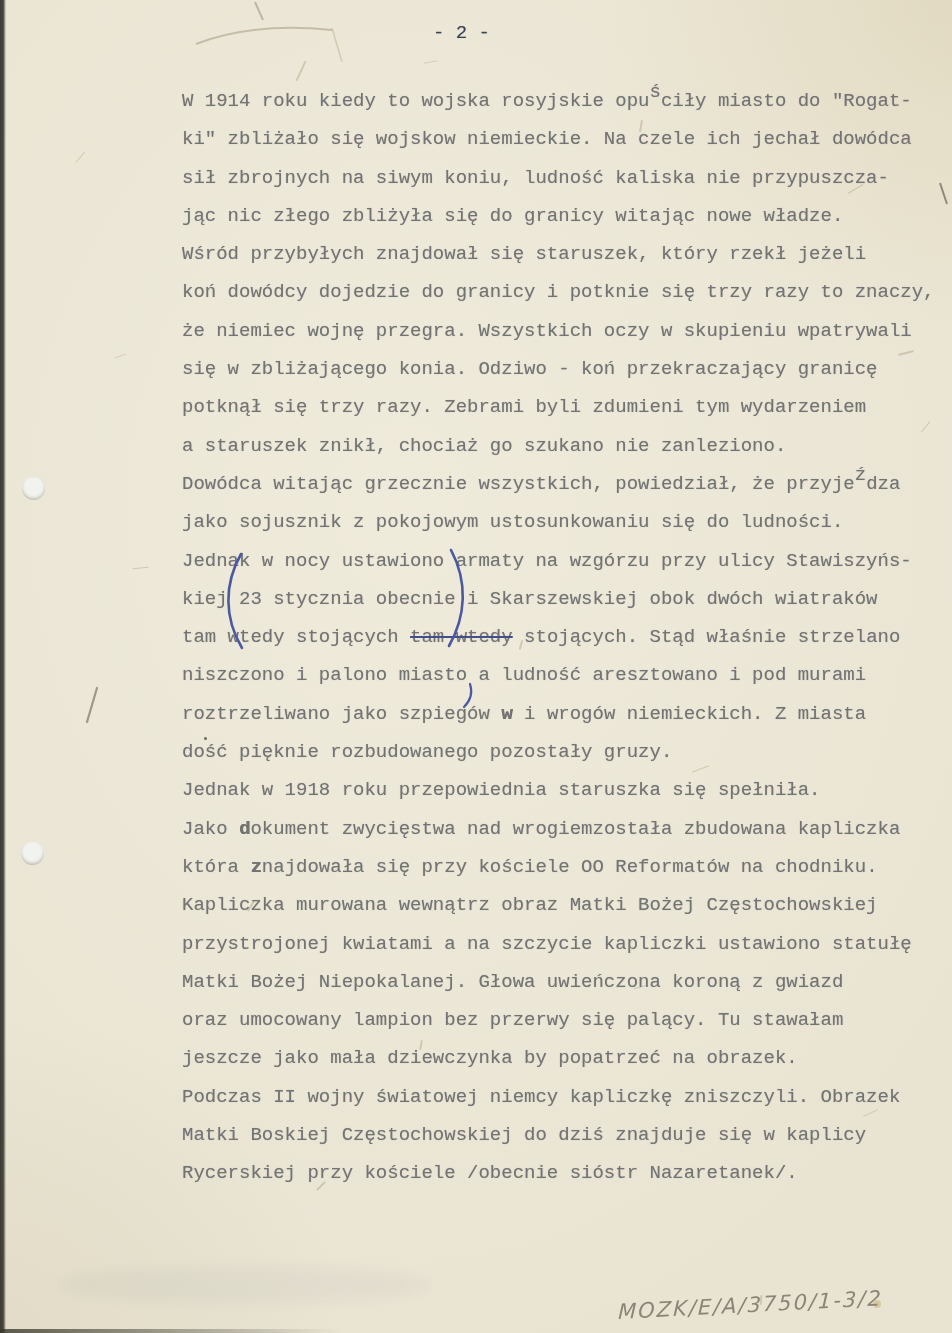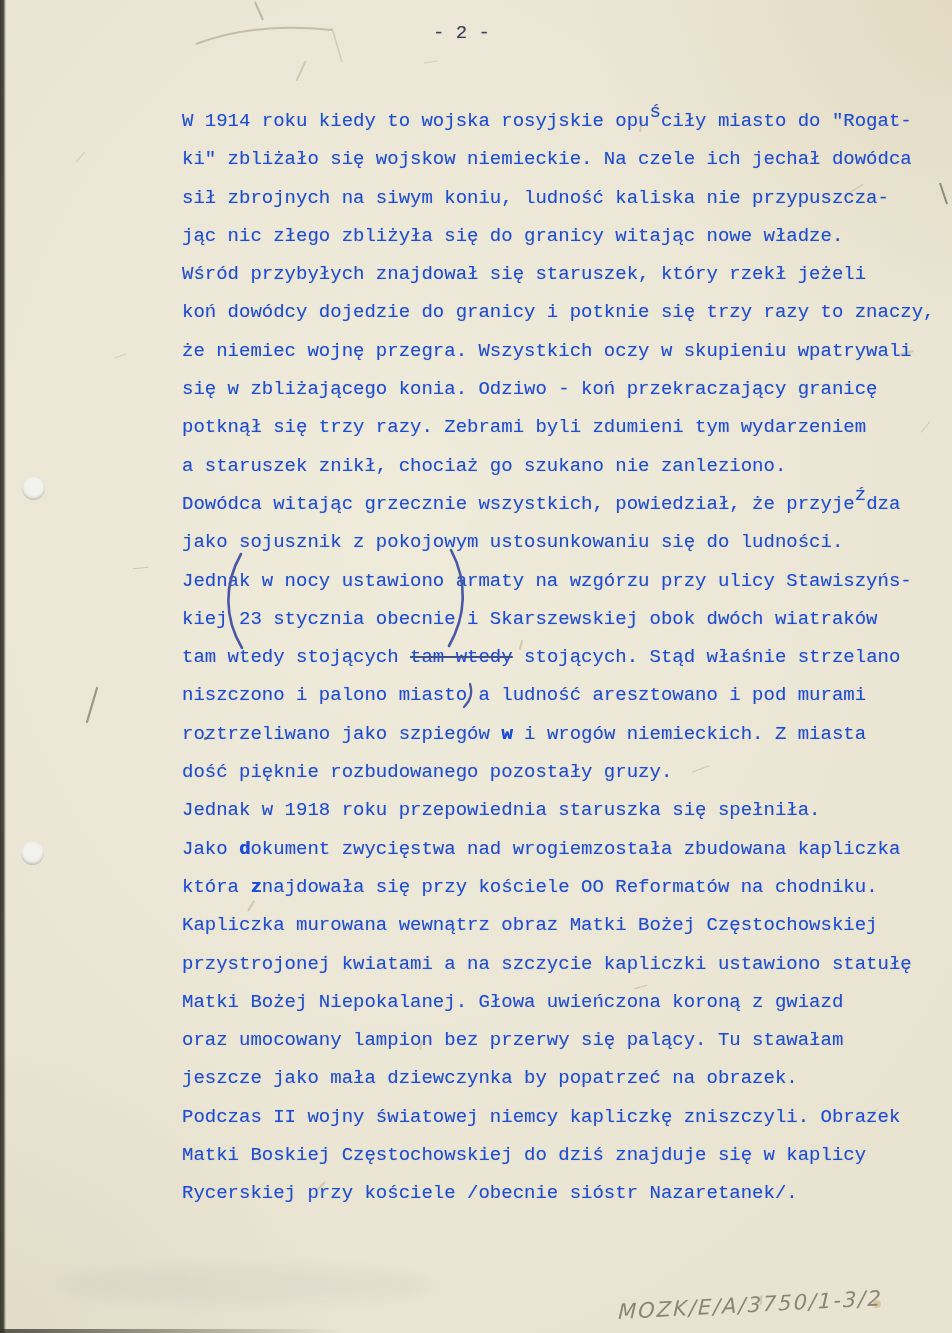--- a/index.html
+++ b/index.html
@@ -23,22 +23,22 @@
   .scan-edge-bottom {
     position:absolute; left:0; bottom:0; width:340px; height:4px;
     background:linear-gradient(to right, rgba(58,56,46,0.8), rgba(58,56,46,0));
   }
   .page-number {
     position:absolute; left:433px; top:22px;
     color:#3a4358; font-size:19px; white-space:pre;
     text-shadow:0 0 1px rgba(58,67,88,0.35);
   }
   .typewritten {
-    position:absolute; left:182px; top:102px;
-    color:#1d4ed8; font-size:19px; white-space:pre;
+    position:absolute; left:182px; top:82px;
+    color:#737373; font-size:19px; white-space:pre;
     text-shadow:0 0 1px rgba(58,67,88,0.30);
   }
   .line { height:38.3px; line-height:38.3px; }
   .sup { position:relative; top:-9px; }
   .strike {
     text-decoration:line-through;
     text-decoration-thickness:2px;
     text-decoration-color:#41508a;
   }
   .bold { font-weight:bold; text-shadow:0.6px 0 0 currentColor; }

